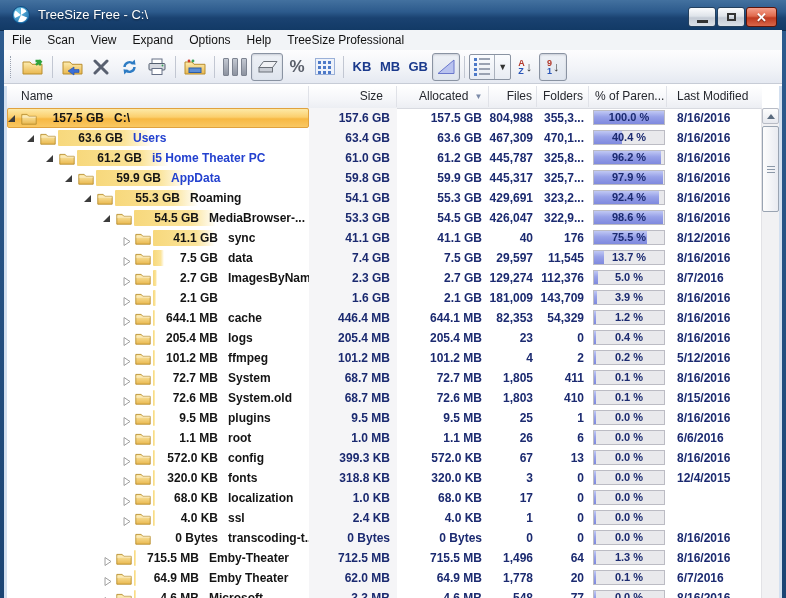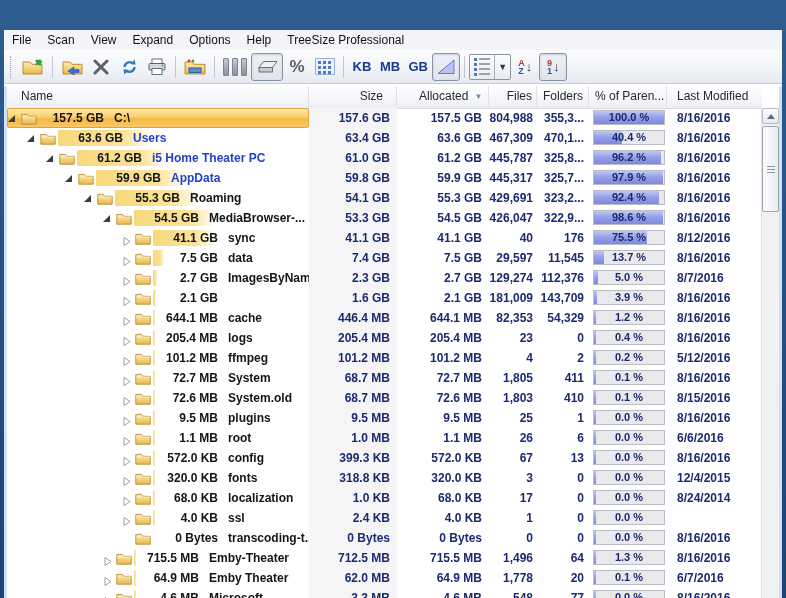--- a/index.html
+++ b/index.html
@@ -118,20 +118,40 @@
     </linearGradient>
     <radialGradient id="logograd" cx="0.35" cy="0.3" r="0.9">
       <stop offset="0" stop-color="#6fc8e8"></stop>
         <stop offset="1" stop-color="#1565a8"></stop>
     </radialGradient>
   </defs>
 </svg>
 
 <div class="window">
 
+  <div class="titlebar">
+    <svg class="app-logo" viewBox="0 0 18 18">
+      <circle cx="9" cy="9" r="8.5" fill="url(#logograd)" stroke="#0d4a80"></circle>
+      <path d="M9,9 L9,2 A7,7 0 0 1 14.5,5.5 Z" fill="#fff"></path>
+      <path d="M9,9 L15.2,11.5 A7,7 0 0 1 6,15.5 Z" fill="#fff"></path>
+      <path d="M9,9 L3,12 A7,7 0 0 1 3.6,4.4 Z" fill="#fff"></path>
+    </svg>
+    <div class="title-text">TreeSize Free - C:\</div>
+    <div class="caption-btns">
+      <div class="cap-btn">
+          <div class="glyph-min"></div>
+        </div>
+      <div class="cap-btn">
+          <div class="glyph-max"></div>
+        </div>
+      <div class="cap-btn close">
+          <div class="glyph-close">✕</div>
+        </div>
+    </div>
+  </div>
 
   <div class="app">
 
     <div class="menubar">
       <div class="menu-item">File</div>
       <div class="menu-item">Scan</div>
       <div class="menu-item">View</div>
       <div class="menu-item">Expand</div>
       <div class="menu-item">Options</div>
       <div class="menu-item">Help</div>
@@ -779,21 +799,20 @@
             <div class="cell c-size">1.0 KB</div>
             <div class="cell c-alloc">68.0 KB</div>
             <div class="cell c-files">17</div>
             <div class="cell c-folders">0</div>
             <div class="cell c-pct">
               <div class="pctbar">
                 <div class="pctfill" style="width:2px"></div>
                 <span class="pctlabel">0.0 %</span>
               </div>
             </div>
-            <div class="cell c-date">8/24/2014</div>
           </div>
           <div class="row">
             <div class="cell c-name">
               <div class="name-bar" style="left: 146px; width: 2px;"></div>
               <div class="expander" style="left: 115px;"><svg width="10" height="11" viewBox="0 0 10 11">
                   <path d="M2,1.5 L8,5.5 L2,9.5 Z" fill="#ffffff" stroke="#a0a0a0"></path>
                 </svg></div>
               <span class="folder" style="left: 128px;"><svg width="16" height="13" viewBox="0 0 16 13">
                   <path d="M0.8,2.4 h5.4 l1.6,1.9 H15.2 V12.2 H0.8 Z" fill="url(#fgrad)" stroke="#b98e2f" stroke-width="0.9"></path>
                   <path d="M0.8,5 H15.2" stroke="#ffffff" stroke-opacity="0.55"></path>

